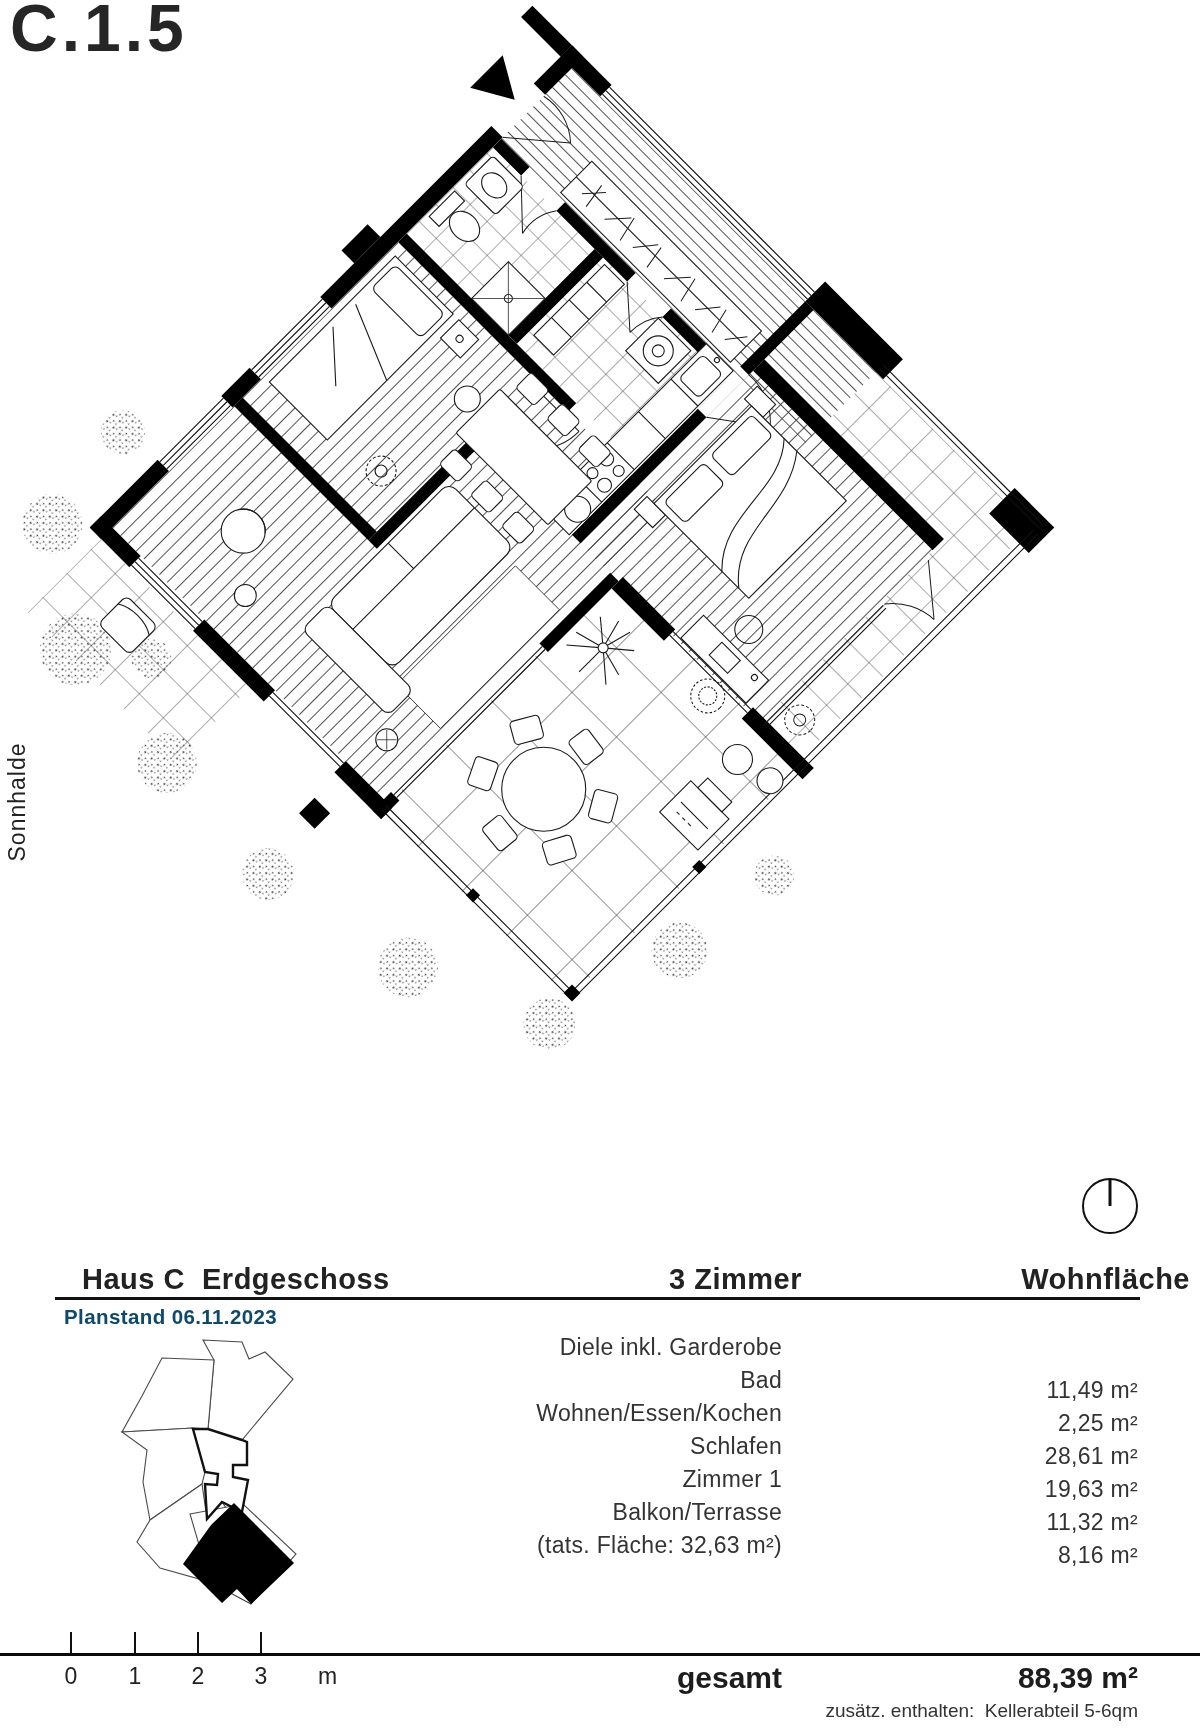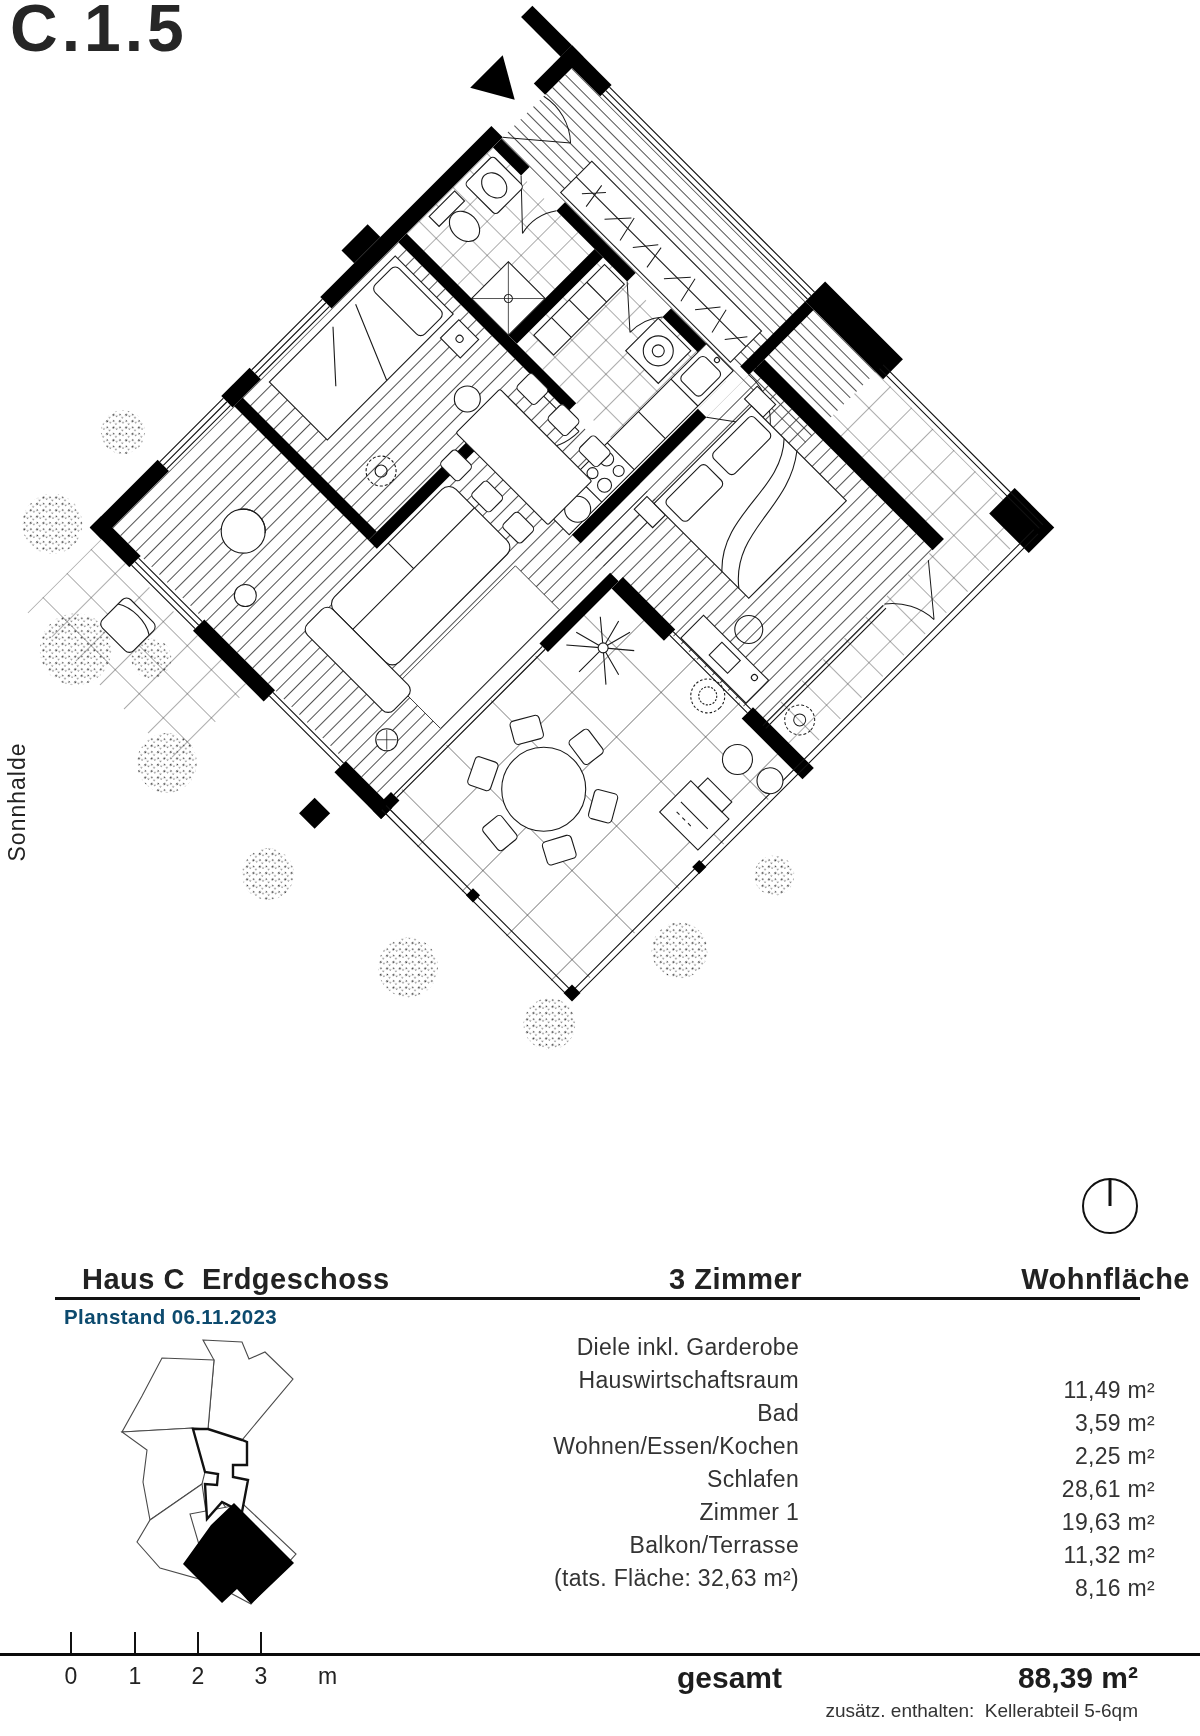--- a/index.html
+++ b/index.html
@@ -14,21 +14,21 @@
   .side-label{
     top:802px;left:17px;transform:translate(-50%,-50%) rotate(-90deg);
     font-size:23px;font-weight:500;letter-spacing:1px;color:#222;white-space:nowrap;
   }
   .hdr{top:1263px;font-size:29px;font-weight:600;color:#222;letter-spacing:0.5px;white-space:pre;margin-left:20px;}
   .hdr-left{left:62px;}
   .hdr-mid{left:0;width:782px;text-align:right;}
   .hdr-right{left:0;width:1138px;text-align:right;padding-left:32px;}
   .rule{left:55px;top:1297px;width:1085px;height:3px;background:#111;}
   .planstand{left:64px;top:1305px;font-size:20.5px;font-weight:600;letter-spacing:0.4px;color:#0c4a6e;}
-  .area-table{left:17px;top:1331px;width:1138px;}
+  .area-table{left:0;top:1331px;width:1138px;}
   .arow{display:flex;height:33px;line-height:33px;font-size:23px;color:#333;letter-spacing:0.3px;}
   .arow .lbl{width:782px;text-align:right;white-space:pre;}
   .arow .val{flex:1;text-align:right;margin-top:43px;}
   .scale-line{left:0;top:1653px;width:1200px;height:3px;background:#0a0a0a;}
   .tick{top:1632px;width:2px;height:21px;background:#111;}
   .tick-label{top:1663px;font-size:23px;color:#222;transform:translateX(-50%);font-weight:500;}
   .unit-label{left:318px;top:1663px;font-size:23px;color:#222;font-weight:500;}
   .total-row{left:0;top:1661px;width:1138px;display:flex;font-size:30px;font-weight:700;color:#1d1d1d;}
   .total-row .lbl{width:782px;text-align:right;}
   .total-row .val{flex:1;text-align:right;}
@@ -300,24 +300,20 @@
   <path d="M103,97 L118,97 L152,108 L157,110 L157,133 L143,133 L143,145 L158,148 L152,180 L132,170 L117,187 L115,152 L127,153 L128,142 L115,140 Z" fill="#fff" stroke="#111" stroke-width="2.4"></path>
   <path d="M121,193 L144,171 L204,231 L161,272 L147,257 L132,271 L93,232 Z" fill="#000"></path>
 </svg>
 
 <div class="abs area-table">
   <div class="arow">
       <span class="lbl">Diele inkl. Garderobe</span>
       <span class="val">11,49 m²</span>
     </div>
   <div class="arow">
-      <span class="lbl">Hauswirtschaftsraum</span>
-      <span class="val">3,59 m²</span>
-    </div>
-  <div class="arow">
       <span class="lbl">Bad</span>
       <span class="val">2,25 m²</span>
     </div>
   <div class="arow">
       <span class="lbl">Wohnen/Essen/Kochen</span>
       <span class="val">28,61 m²</span>
     </div>
   <div class="arow">
       <span class="lbl">Schlafen</span>
       <span class="val">19,63 m²</span>

